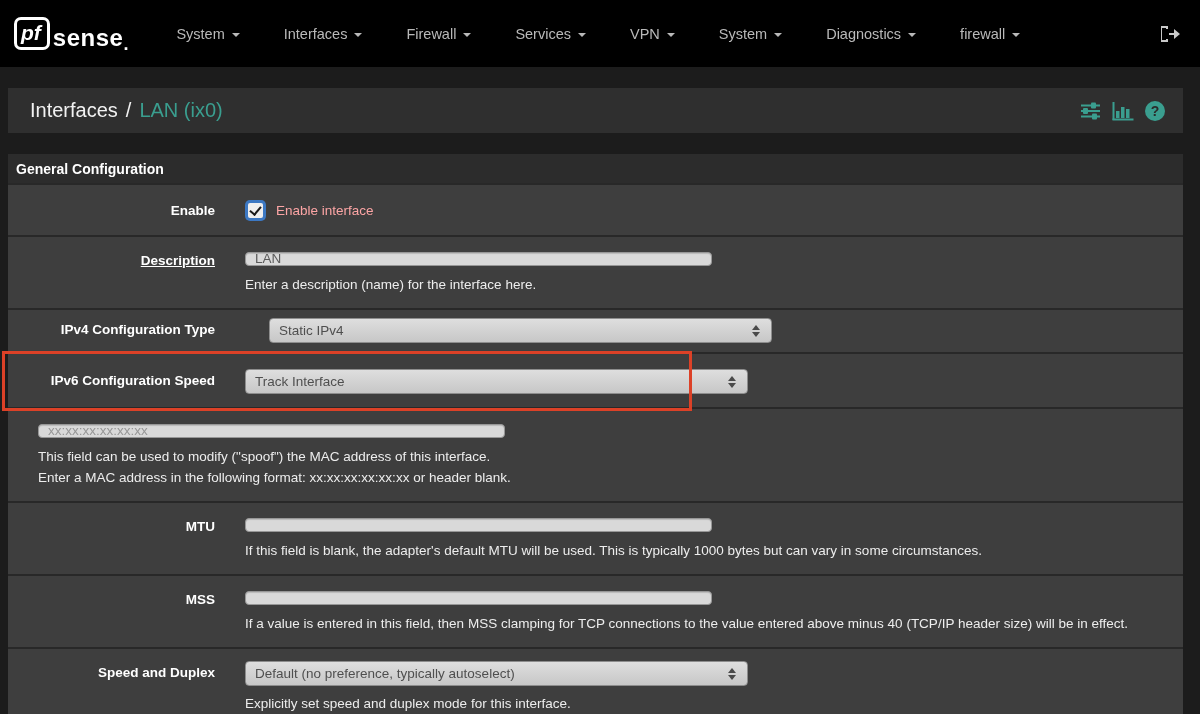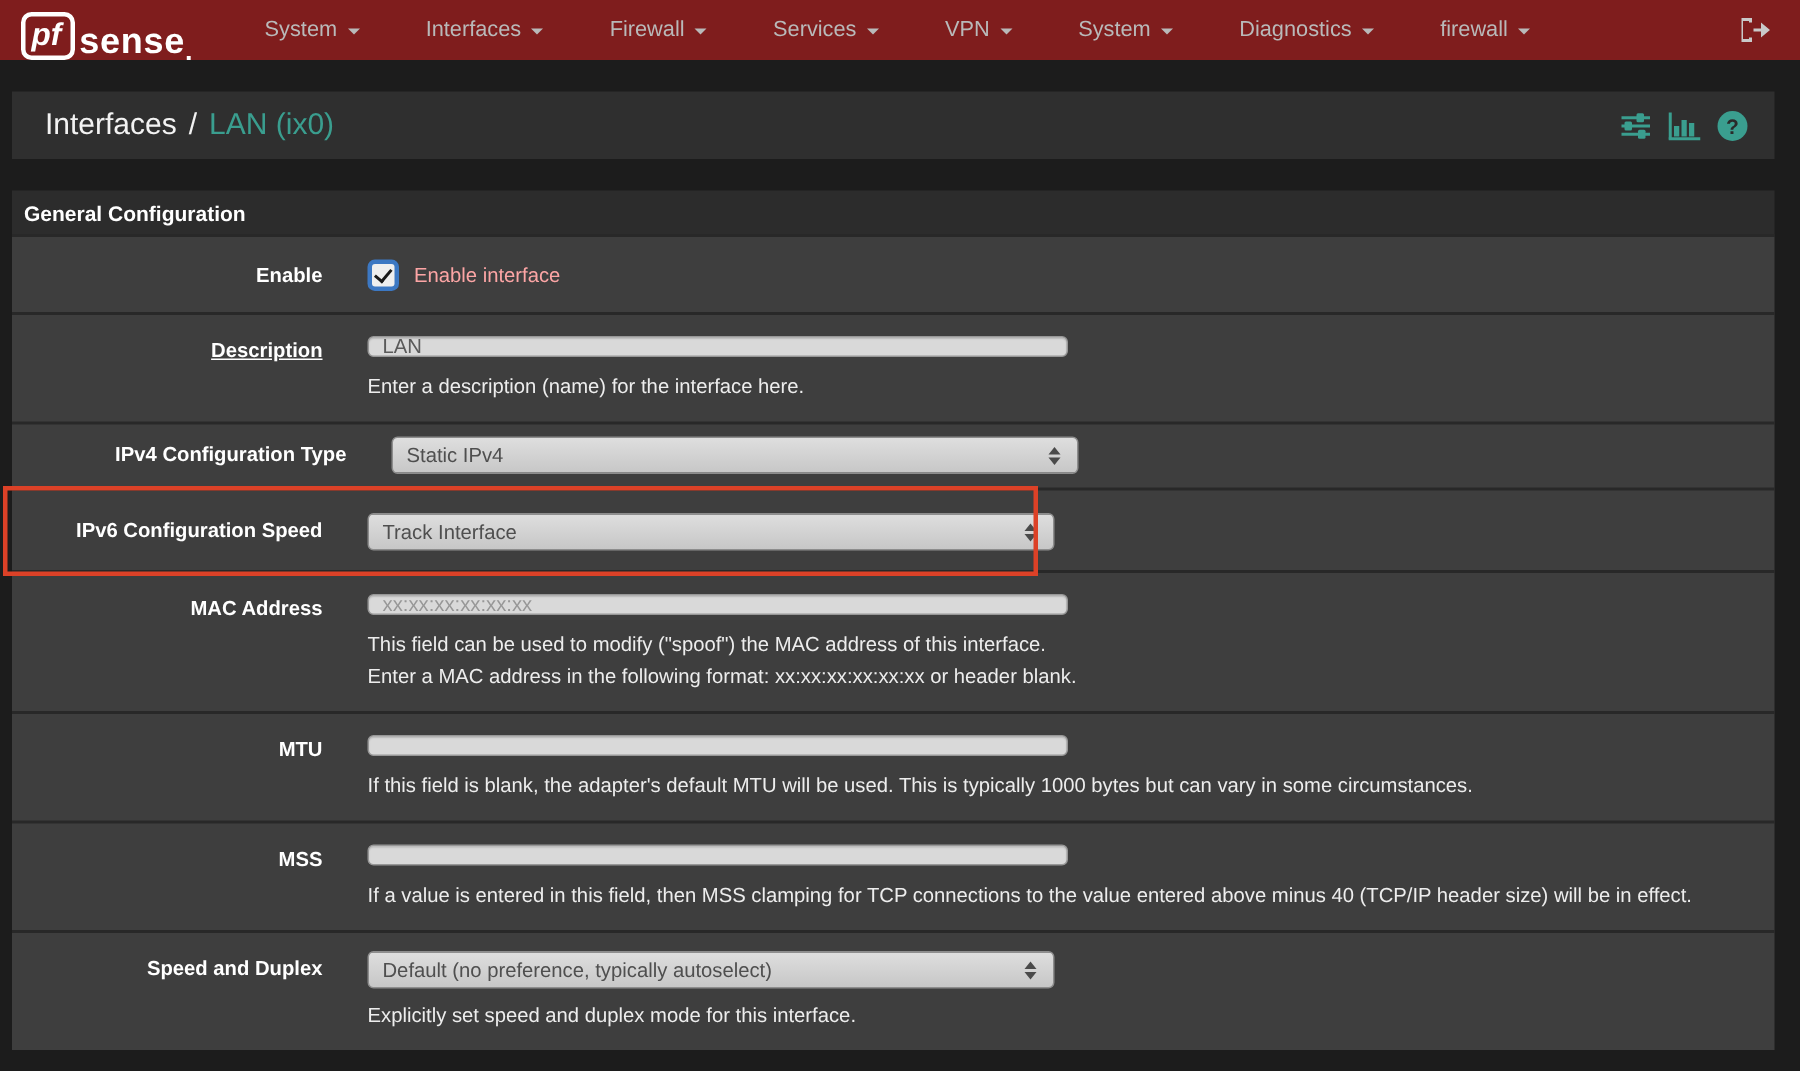--- a/index.html
+++ b/index.html
@@ -5,22 +5,22 @@
   * { margin:0; padding:0; box-sizing:border-box; }
   html,body { width:1200px; height:714px; overflow:hidden; }
   body {
     background:#1c1c1c;
     font-family:"Liberation Sans", sans-serif;
     color:#eee;
   }
 
   
   .navbar {
-    height:40px; background:#7f1d1d;
-    display:flex; 
+    height:67px; background:#000000;
+    display:flex; align-items:center;
     padding:0 14px;
   }
   .brand { display:flex; align-items:flex-end; margin-right:26px; cursor:pointer; }
   .brand-pf {
     border:3px solid #fff; border-radius:7px;
     color:#fff; font-style:italic; font-weight:bold;
     font-size:21px; padding:1px 6px 2px 4px; margin-right:3px;
     line-height:1.1;
   }
   .brand-sense { color:#fff; font-weight:bold; font-size:24px; letter-spacing:0.5px; line-height:1; }
@@ -80,21 +80,21 @@
   .text-input {
     width:467px; height:14px; background:#d9d9d9;
     border:1px solid #979797; border-radius:4px;
     font-family:"Liberation Sans", sans-serif;
     font-size:13.5px; color:#5a5a5a; padding:0 9px; outline:none;
     box-shadow:inset 0 1px 1px rgba(0,0,0,0.15);
   }
   .text-input::placeholder { color:#979797; }
 
   .select {
-    width:458px; height:25px;
+    width:503px; height:25px;
     background:linear-gradient(#dedede,#c7c7c7);
     border:1px solid #8d8d8d; border-radius:4px;
     display:flex; align-items:center; padding:0 9px;
     cursor:pointer;
   }
   .select-text { font-size:13.5px; color:#4f4f4f; flex:1; white-space:nowrap; overflow:hidden; }
   .select-arrows { display:flex; flex-direction:column; align-items:center; gap:2px; padding-right:2px; }
   .tri-up {
     width:0; height:0;
     border-left:4px solid transparent; border-right:4px solid transparent;
@@ -235,21 +235,21 @@
       </div>
 
       <div class="row">
         <div class="label-col"><span class="label-underline">Description</span></div>
         <div class="ctrl-col">
           <input type="text" class="text-input" value="LAN" style="">
           <div class="help-text">Enter a description (name) for the interface here.</div>
         </div>
       </div>
 
-      <div class="row" style="padding:8px 16px 9px;">
+      <div class="row" style="padding:8px 0 9px;gap:24px;">
         <div class="label-col">IPv4 Configuration Type</div>
         <div class="ctrl-col">
           <div class="select">
             <span class="select-text">Static IPv4</span>
             <span class="select-arrows">
                 <i class="tri-up"></i>
                 <i class="tri-down"></i>
               </span>
           </div>
         </div>
@@ -263,21 +263,20 @@
             <span class="select-text">Track Interface</span>
             <span class="select-arrows">
                 <i class="tri-up"></i>
                 <i class="tri-down"></i>
               </span>
           </div>
         </div>
       </div>
 
       <div class="row">
-        <div class="label-col">MAC Address</div>
         <div class="ctrl-col">
           <input type="text" class="text-input" placeholder="xx:xx:xx:xx:xx:xx" style="">
           <div class="help-text">
             <span class="help-line">This field can be used to modify ("spoof") the MAC address of this interface.</span>
             <span class="help-line">Enter a MAC address in the following format: xx:xx:xx:xx:xx:xx or header blank.</span>
           </div>
         </div>
       </div>
 
       <div class="row">

